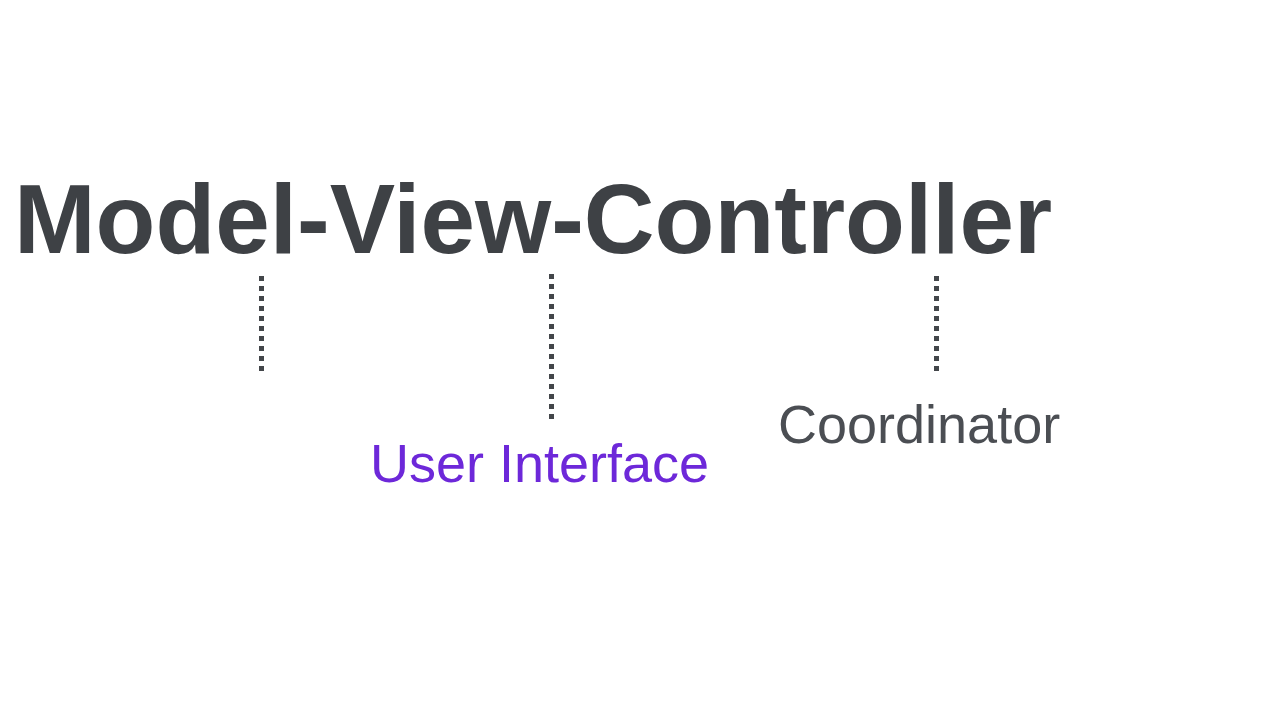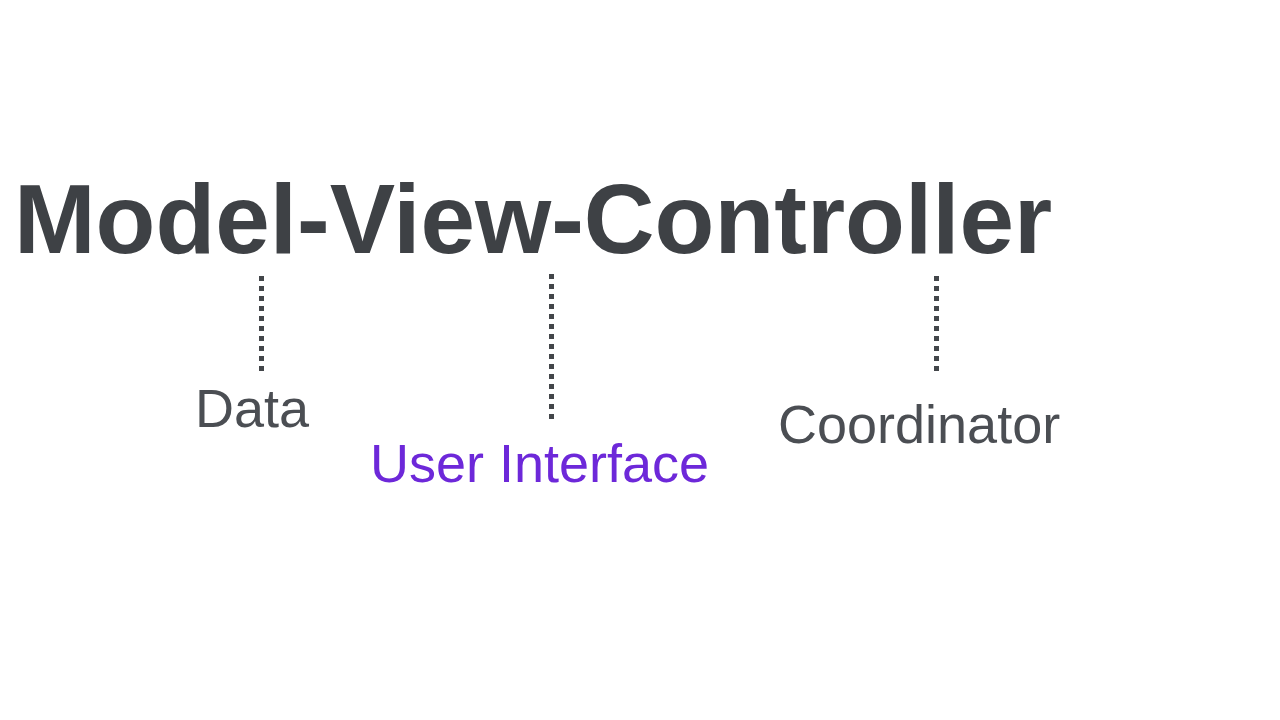--- a/index.html
+++ b/index.html
@@ -81,19 +81,18 @@
 <div class="stage" style="background: rgb(255, 255, 255);">
 
   <div class="title" style="color: rgb(62, 65, 69);">Model-View-Controller</div>
 
   <div class="connector model" style="background-image: linear-gradient(rgb(67, 70, 74) 50%, transparent 50%);"></div>
 
   <div class="connector view" style="background-image: linear-gradient(rgb(67, 70, 74) 50%, transparent 50%);"></div>
 
   <div class="connector controller" style="background-image: linear-gradient(rgb(67, 70, 74) 50%, transparent 50%);"></div>
 
-  <div class="annotation data" style="color: rgb(75, 78, 83);">Data</div>
 
   <div class="annotation user-interface" style="color: #6d28d9;">User Interface</div>
 
   <div class="annotation coordinator" style="color: rgb(75, 78, 83); margin-top: 16px;">Coordinator</div>
 
 </div>
 
 </body></html>

